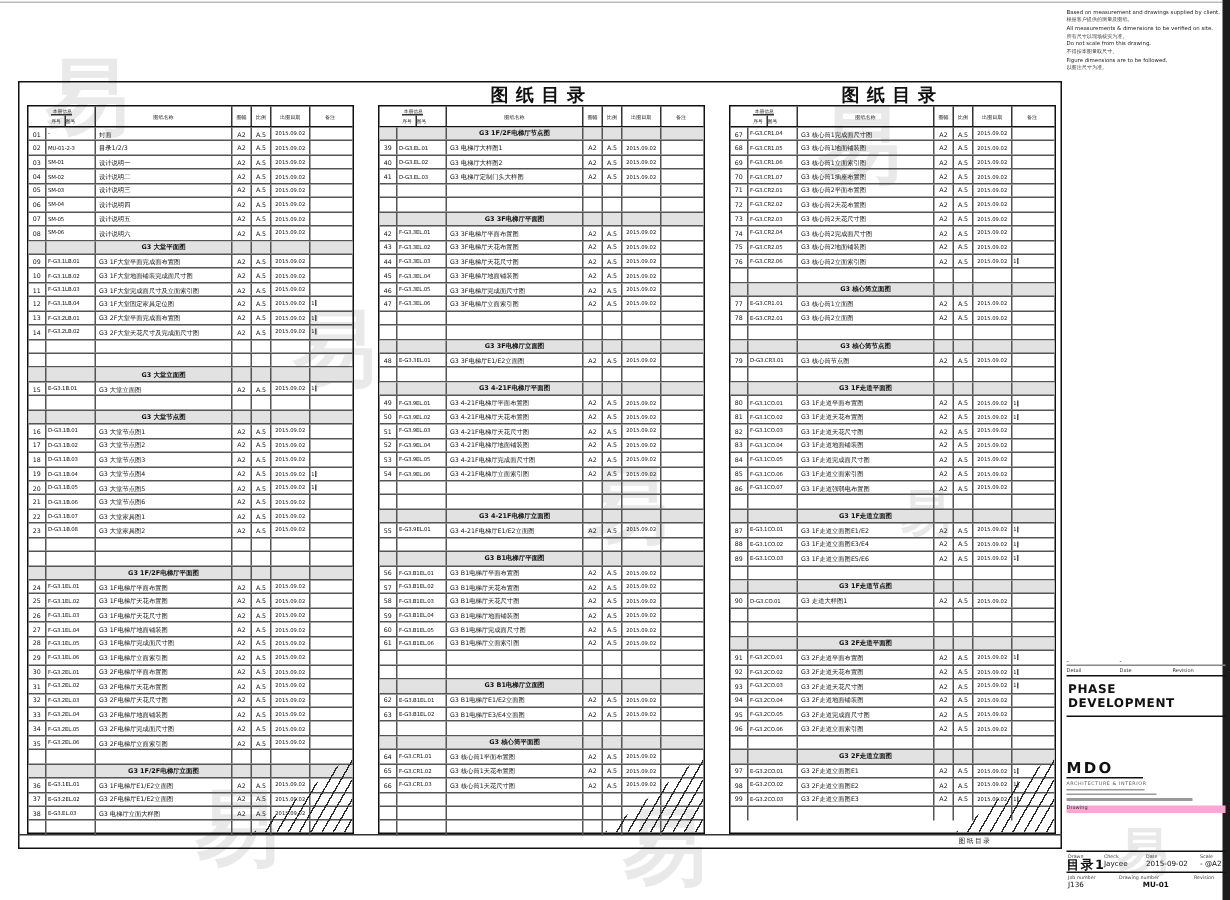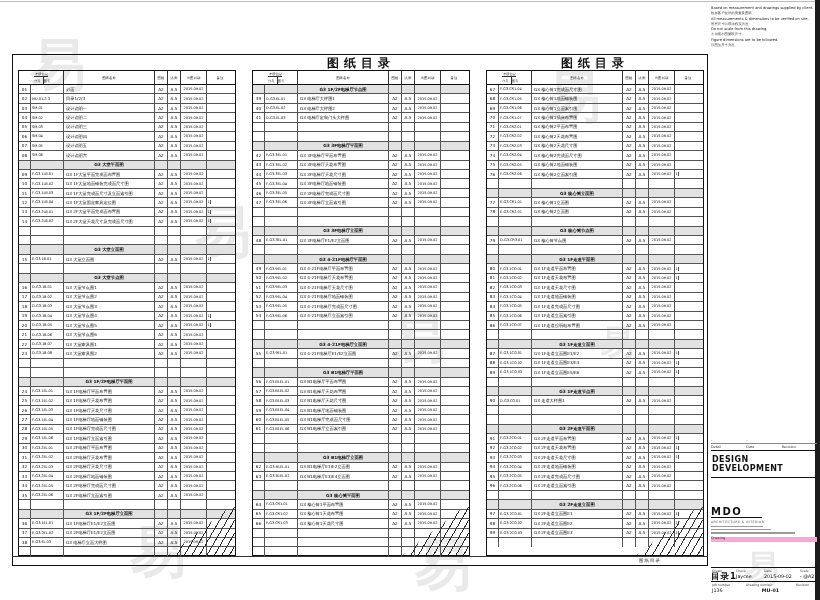--- a/index.html
+++ b/index.html
@@ -2577,21 +2577,21 @@
       <span>-</span>
       <span></span>
     </div>
     <div class="lab-row">
       <span>Detail</span>
       <span>Date</span>
       <span>Revision</span>
     </div>
   </div>
 
-  <div class="tb tb-dd">DESIGN DEVELOPMENT</div>
+  <div class="tb tb-dd">PHASE DEVELOPMENT</div>
 
 
   <div class="tb tb-mdo">
     <div class="mdo-logo">MDO</div>
     <div class="mdo-tag">ARCHITECTURE &amp; INTERIOR</div>
     <div class="mdo-line w1"></div>
     <div class="mdo-line w2"></div>
     <div class="mdo-line w3"></div>
   </div>
 

